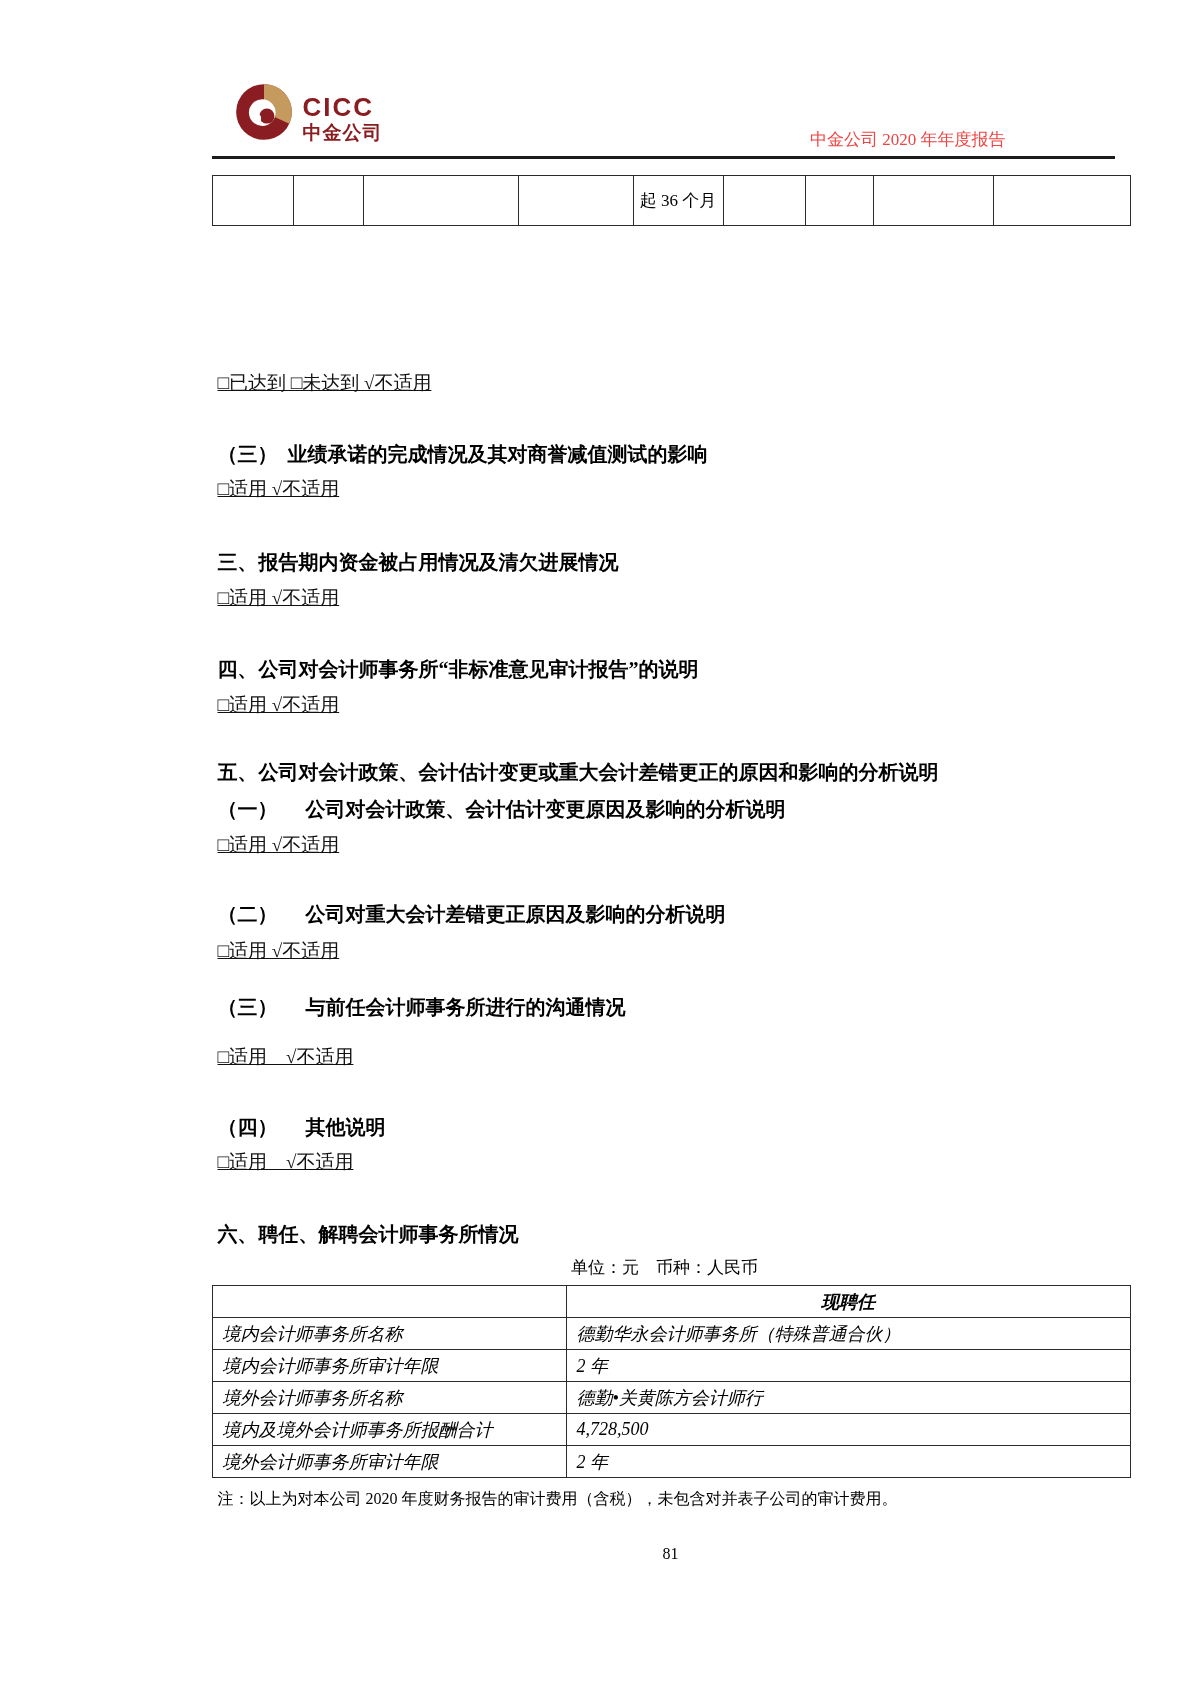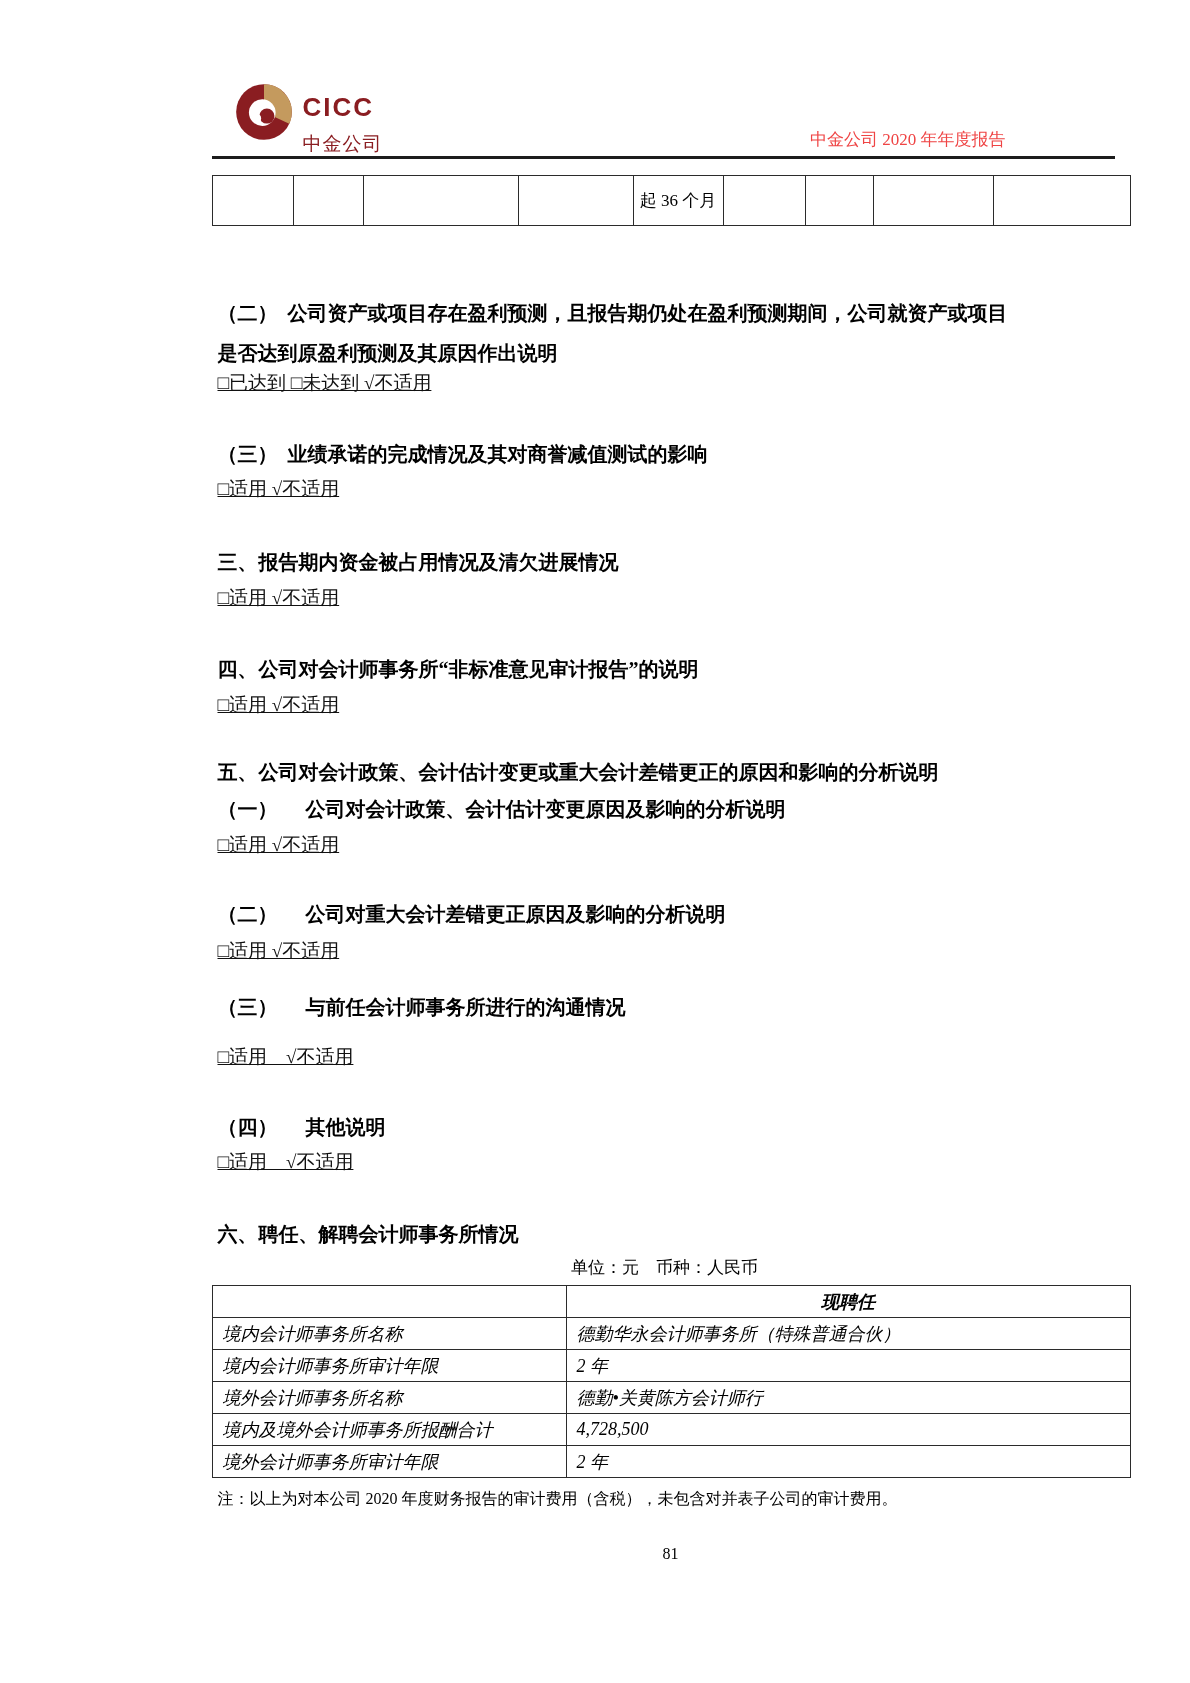--- a/index.html
+++ b/index.html
@@ -12,21 +12,21 @@
     font-family:"Liberation Serif","DejaVu Serif",serif;
     overflow:hidden;
     margin:0 auto;
   }
 
   
   .brand { position:absolute; left:180px; top:80px; display:flex; align-items:flex-start; }
   .brand svg { width:58px; height:64px; display:block; }
   .brand-text { margin-left:10px; padding-top:14px; color:#8a1d21; line-height:1; }
   .brand-acronym { font-size:26px; font-weight:bold; letter-spacing:2px; font-family:"Liberation Sans","DejaVu Sans",sans-serif; }
-  .brand-name { font-size:19px; font-weight:normal; margin-top:14px; letter-spacing:1px; }
+  .brand-name { font-size:19px; font-weight:bold; margin-top:3px; letter-spacing:1px; }
   .report-title { position:absolute; top:128px; right:130px; font-size:17px; line-height:24px; color:#ef4444; }
   .hdr-rule { position:absolute; left:157px; top:156px; width:903px; height:2.5px; background:#1c1c1c; }
 
   
   table { border-collapse:collapse; table-layout:fixed; }
   .top-table { position:absolute; left:157px; top:165px; width:918px;margin-top:10px; }
   .top-table td {
     border:1px solid #2b2b2b; height:50px;
     font-size:17px; line-height:23px; text-align:center; vertical-align:middle; padding:2px;
   }
@@ -96,23 +96,20 @@
         <td></td>
         <td>起 36 个月</td>
         <td></td>
         <td></td>
         <td></td>
         <td></td>
       </tr>
     </tbody>
   </table>
 
-  <div class="sec sec-h two-line" style="top:293px">
-    <span class="num g1">（二）</span><span>公司资产或项目存在盈利预测，且报告期仍处在盈利预测期间，公司就资产或项目是否达到原盈利预测及其原因作出说明</span>
-  </div>
   <div class="sec sec-opt" style="top:370px">□已达到 □未达到  √不适用</div>
 
   <div class="sec sec-h" style="top:440px">
     <span class="num g1">（三）</span><span>业绩承诺的完成情况及其对商誉减值测试的影响</span>
   </div>
   <div class="sec sec-opt" style="top:476px">□适用  √不适用</div>
 
   <div class="sec sec-h" style="top:548px">
     <span class="num g0">三、</span><span>报告期内资金被占用情况及清欠进展情况</span>
   </div>

